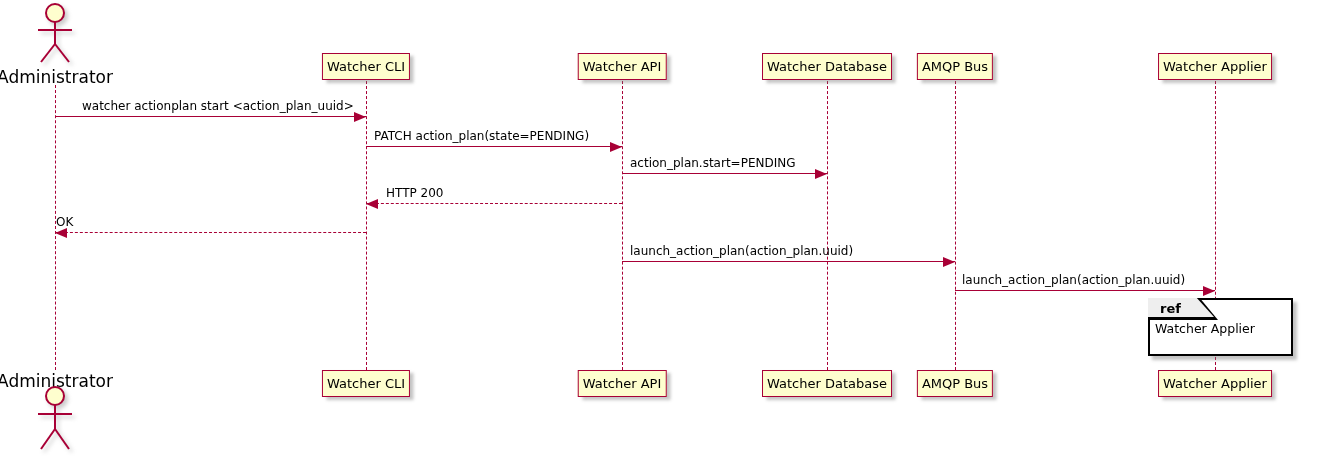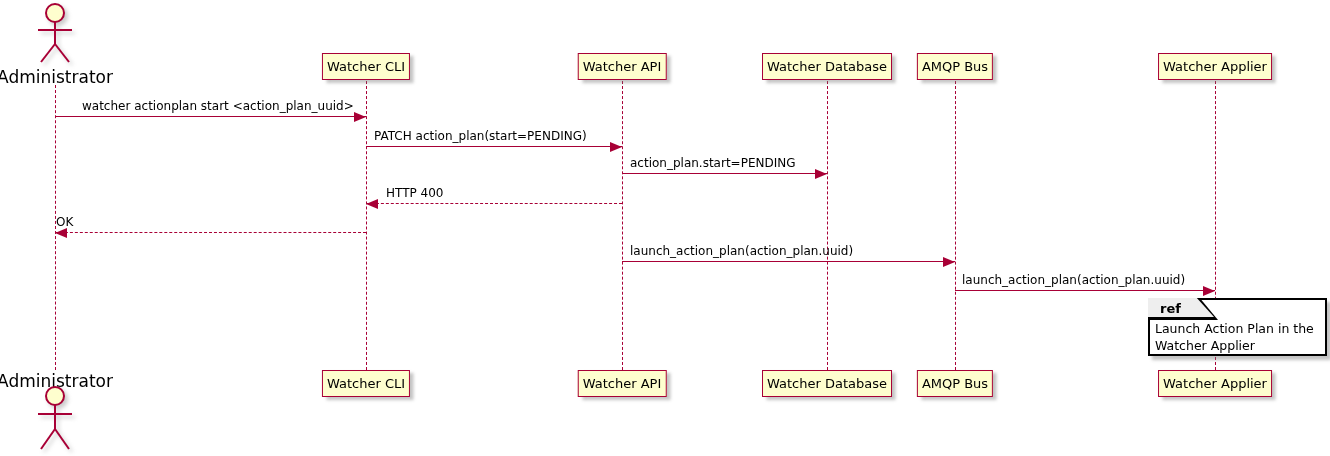--- a/index.html
+++ b/index.html
@@ -75,33 +75,33 @@
   <div class="pbox" style="left:955px; top:53px;">AMQP Bus</div>
   <div class="pbox" style="left:1215px;top:53px;">Watcher Applier</div>
 
   <div>
     <div class="msg-label" style="left:62px; top:99px;margin-left:20px;">watcher actionplan start &lt;action_plan_uuid&gt;</div>
     <div class="msg-line solid" style="left:55px; top:116px; width:311px;"></div>
     <div class="ah ah-r" style="left:354px; top:112px;"></div>
   </div>
 
   <div>
-    <div class="msg-label" style="left:374px; top:129px;">PATCH action_plan(start=PENDING)</div>
+    <div class="msg-label" style="left:374px; top:129px;">PATCH action_plan(state=PENDING)</div>
     <div class="msg-line solid" style="left:366px; top:146px; width:256px;"></div>
     <div class="ah ah-r" style="left:610px; top:142px;"></div>
   </div>
 
   <div>
     <div class="msg-label" style="left:630px; top:156px;">action_plan.start=PENDING</div>
     <div class="msg-line solid" style="left:622px; top:173px; width:205px;"></div>
     <div class="ah ah-r" style="left:815px; top:169px;"></div>
   </div>
 
   <div>
-    <div class="msg-label" style="left:386px; top:186px;">HTTP 400</div>
+    <div class="msg-label" style="left:386px; top:186px;">HTTP 200</div>
     <div class="msg-line dashed" style="left:366px; top:203px; width:256px;"></div>
     <div class="ah ah-l" style="left:366px; top:199px;"></div>
   </div>
 
   <div>
     <div class="msg-label" style="left:56px; top:215px;">OK</div>
     <div class="msg-line dashed" style="left:55px; top:232px; width:311px;"></div>
     <div class="ah ah-l" style="left:55px; top:228px;"></div>
   </div>
 
@@ -110,27 +110,26 @@
     <div class="msg-line solid" style="left:622px; top:261px; width:333px;"></div>
     <div class="ah ah-r" style="left:943px; top:257px;"></div>
   </div>
 
   <div>
     <div class="msg-label" style="left:962px; top:273px;">launch_action_plan(action_plan.uuid)</div>
     <div class="msg-line solid" style="left:955px; top:290px; width:260px;"></div>
     <div class="ah ah-r" style="left:1203px; top:286px;"></div>
   </div>
 
-  <div class="ref-box" style="left:1148px; top:298px; width:179px; height:58px;">
+  <div class="ref-box" style="left:1148px; top:298px; width:145px; height:58px;">
     <div class="ref-tab">
       <div class="ref-tab-inner"></div>
     </div>
     <div class="ref-keyword">ref</div>
     <div class="ref-text">
-      <div>Launch Action Plan in the</div>
       <div>Watcher Applier</div>
     </div>
   </div>
 
   <div class="pbox" style="left:366px; top:370px;">Watcher CLI</div>
   <div class="pbox" style="left:622px; top:370px;">Watcher API</div>
   <div class="pbox" style="left:827px; top:370px;">Watcher Database</div>
   <div class="pbox" style="left:955px; top:370px;">AMQP Bus</div>
   <div class="pbox" style="left:1215px;top:370px;">Watcher Applier</div>
 

